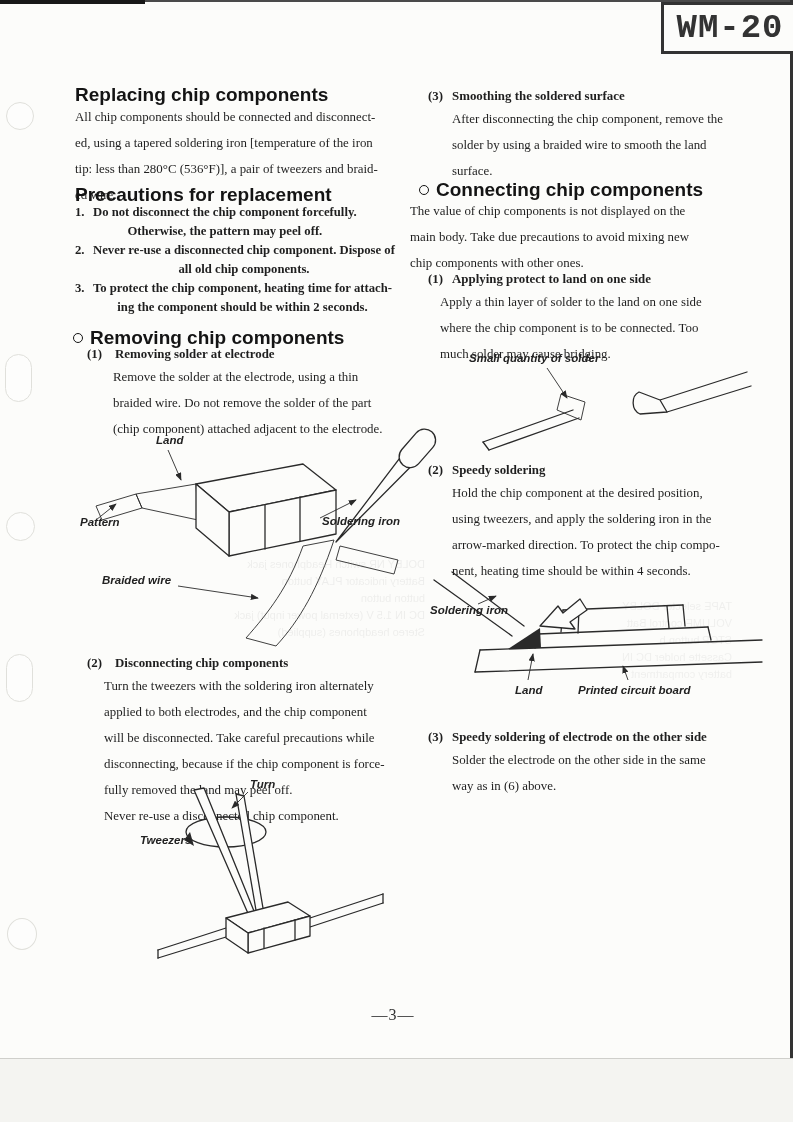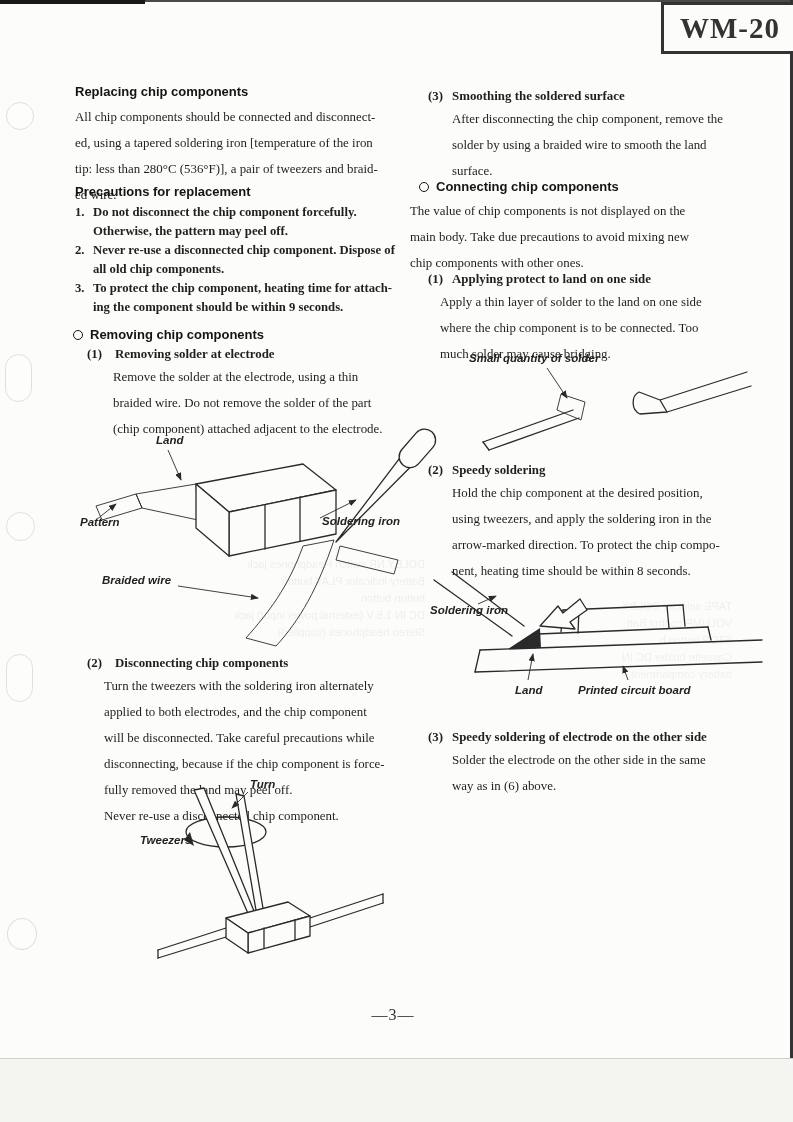--- a/index.html
+++ b/index.html
@@ -11,31 +11,31 @@
   .edge-right{position:absolute;top:0;right:0;bottom:0;width:3px;background:#333;}
   .edge-bottom{position:absolute;left:0;right:0;top:1058px;height:1px;background:#cfcfcb;}
   .edge-bottom-area{position:absolute;left:0;right:0;top:1059px;bottom:0;background:#f4f4f1;}
   
   .hole{position:absolute;background:#fdfdfc;border:1px solid #e0e0db;box-shadow:inset 1px 1px 2px #ececе8, 1px 1px 1px #f3f3f0;}
   .hole.round{border-radius:50%;}
   .hole.oval{border-radius:14px;}
   
   .model-box{position:absolute;left:661px;top:2px;width:132px;height:46px;border:3px solid #333;border-right:none;
              display:flex;align-items:center;justify-content:center;background:#fcfcfa;}
-  .model-box span{font-family:Liberation Serif, serif;font-weight:bold;font-size:29px;letter-spacing:1px;color:#333;}
+  .model-box span{font-family:Liberation Mono, monospace;font-weight:bold;font-size:34px;letter-spacing:1px;color:#333;}
   
   .blk{position:absolute;}
-  h3.sec{margin:0;font-family:"Liberation Sans", sans-serif;font-weight:bold;font-size:13px;color:#141414;display:flex;align-items:center;}
+  h3.sec{margin:0;font-family:"Liberation Sans", sans-serif;font-weight:bold;font-size:19px;color:#141414;display:flex;align-items:center;}
   .circ{width:8px;height:8px;border:1.5px solid #141414;border-radius:50%;display:inline-block;margin-right:7px;flex:0 0 auto;background:transparent;}
   .para{margin:0;font-size:12.9px;line-height:26px;white-space:pre-line;}
   .subhead{display:flex;font-weight:bold;font-size:12.9px;line-height:18px;}
   .subhead .lbl{flex:0 0 28px;}
   .nlist .item{display:flex;font-weight:bold;font-size:12.7px;line-height:19px;}
   .nlist .num{flex:0 0 18px;}
-  .nlist .txt{white-space:pre-line;}
+  .nlist .txt{white-space:pre-line;text-align:center;}
   .pageno{font-size:16px;color:#333;text-align:center;letter-spacing:1px;}
   
   svg{overflow:visible;}
   svg .ln{stroke:#2a2a2a;stroke-width:1.3;fill:none;stroke-linecap:round;stroke-linejoin:round;}
   svg .thin{stroke:#2a2a2a;stroke-width:0.9;fill:none;}
   svg .wfill{fill:#fcfcfa;}
   svg .dk{fill:#2a2a2a;stroke:none;}
   .dlabel{font:italic bold 11.5px "Liberation Sans", sans-serif;fill:#222;}
   
   .ghost{position:absolute;transform:scaleX(-1);color:#777;opacity:0.10;
@@ -114,21 +114,21 @@
 Otherwise, the pattern may peel off.</span>
     </div>
     <div class="item">
       <span class="num">2.</span>
       <span class="txt">Never re-use a disconnected chip component. Dispose of
 all old chip components.</span>
     </div>
     <div class="item">
       <span class="num">3.</span>
       <span class="txt">To protect the chip component, heating time for attach-
-ing the component should be within 9 seconds.</span>
+ing the component should be within 2 seconds.</span>
     </div>
   </div>
 
   <div class="blk" style="left:73px;top:327px;width:348px;text-align:center;">
     <h3 class="sec">
       <span class="circ"></span>
       <span>Removing chip components</span>
     </h3>
   </div>
   <div class="blk subhead" style="left:87px;top:345px;width:330px;">
@@ -256,21 +256,21 @@
     </g>
   </svg>
 
   <div class="blk subhead" style="left:428px;top:461px;width:335px;">
     <span class="lbl" style="flex-basis:24px">(2)</span>
     <span>Speedy soldering</span>
   </div>
   <div class="blk para" style="left:452px;top:480px;width:320px;">Hold the chip component at the desired position,
 using tweezers, and apply the soldering iron in the
 arrow-marked direction. To protect the chip compo-
-nent, heating time should be within 8 seconds.</div>
+nent, heating time should be within 4 seconds.</div>
 
   <svg class="blk" style="left:428px;top:572px;" width="335" height="132" viewBox="0 0 335 132">
 
     <g>
       <line class="ln" x1="52" y1="78" x2="334" y2="68"></line>
       <line class="ln" x1="47" y1="100" x2="334" y2="90"></line>
       <line class="ln" x1="52" y1="78" x2="47" y2="100"></line>
     </g>
 
     <g>

